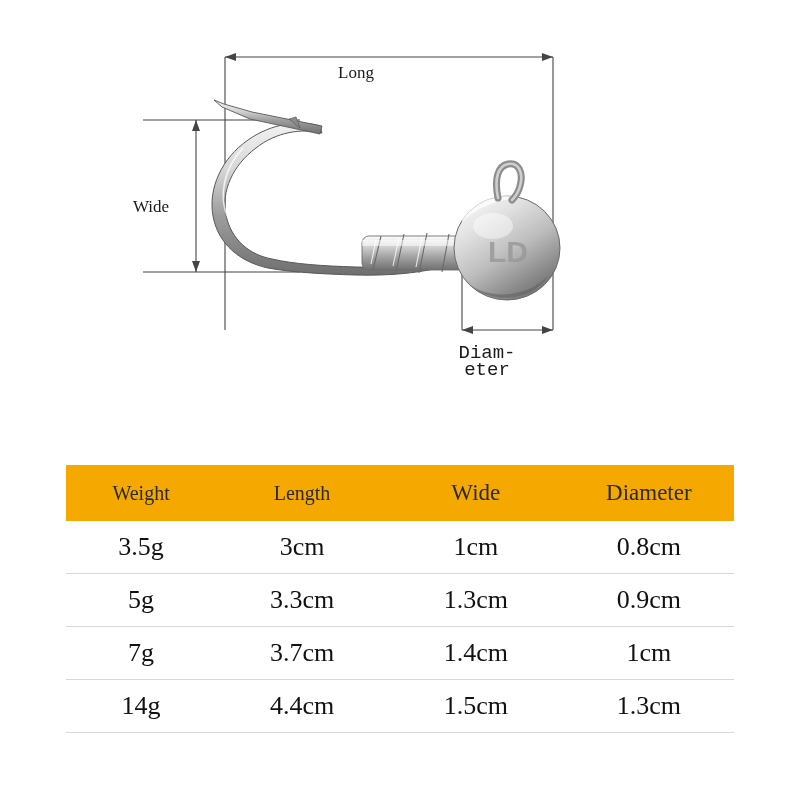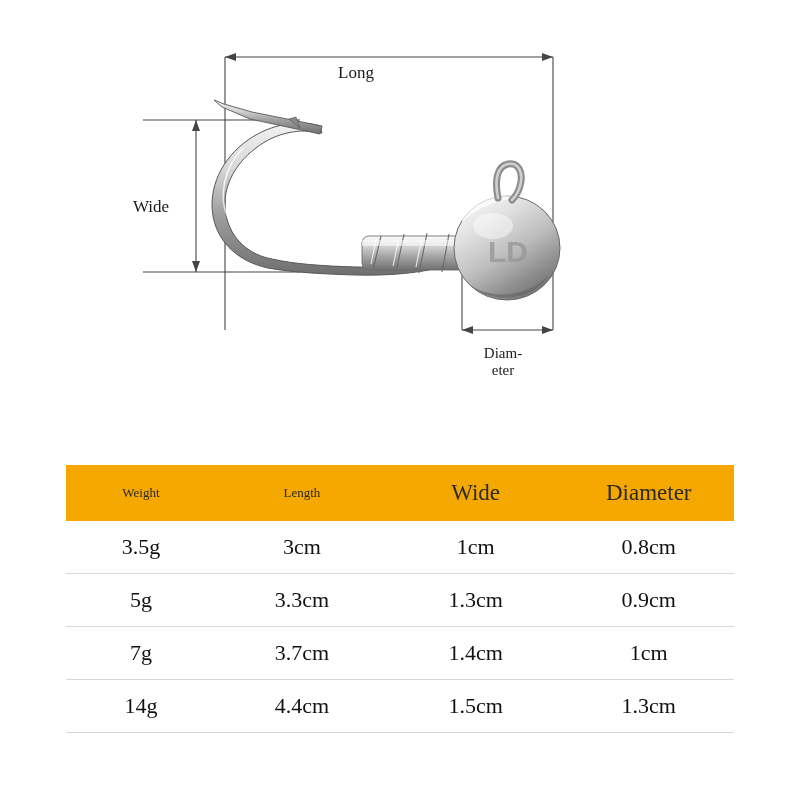--- a/index.html
+++ b/index.html
@@ -42,52 +42,53 @@
   }
   #label-long {
     left: 338px;
     top: 63px;
   }
   #label-wide {
     left: 133px;
     top: 197px;
   }
   #label-diameter {
-    left: 473px;
+    left: 457px;
     top: 345px;
     line-height: 17px;
     width: 60px;
     white-space: normal;
-    font-size: 15px;
+    font-size: 19px;
+    font-family: Liberation Mono, monospace;
   }
 
   
   #spec-table {
     position: absolute;
     left: 66px;
     top: 465px;
     width: 668px;
     border-collapse: collapse;
     font-family: "Liberation Serif", serif;
   }
   #spec-table thead th {
     background: #f5a800;
     color: #2b2b2b;
     font-weight: normal;
     height: 54px;
-    font-size: 13px;
+    font-size: 20px;
     text-align: center;
     vertical-align: middle;
   }
   #spec-table thead th.big {
     font-size: 23px;
   }
   #spec-table tbody td {
     height: 50px;
-    font-size: 22px;
+    font-size: 26px;
     text-align: center;
     vertical-align: middle;
     color: #111;
     border-bottom: 1px solid #d8d8d8;
     background: #ffffff;
   }
   #spec-table tbody tr:first-child td {
     border-top: none;
   }
   .col-w { width: 150px; }

